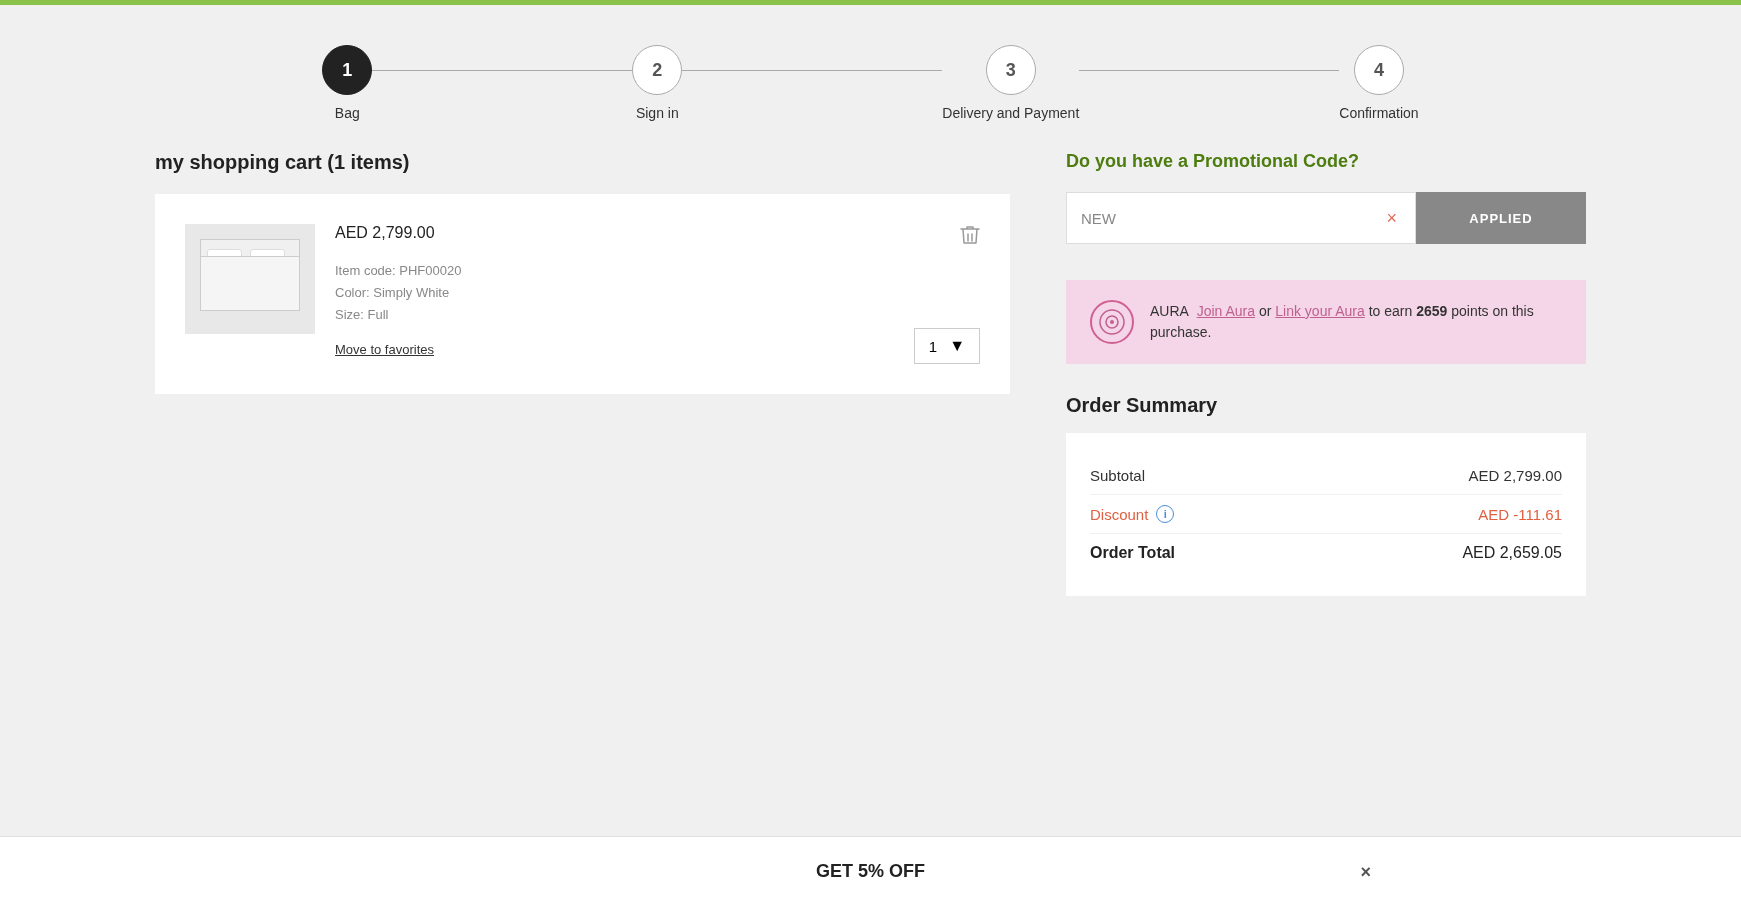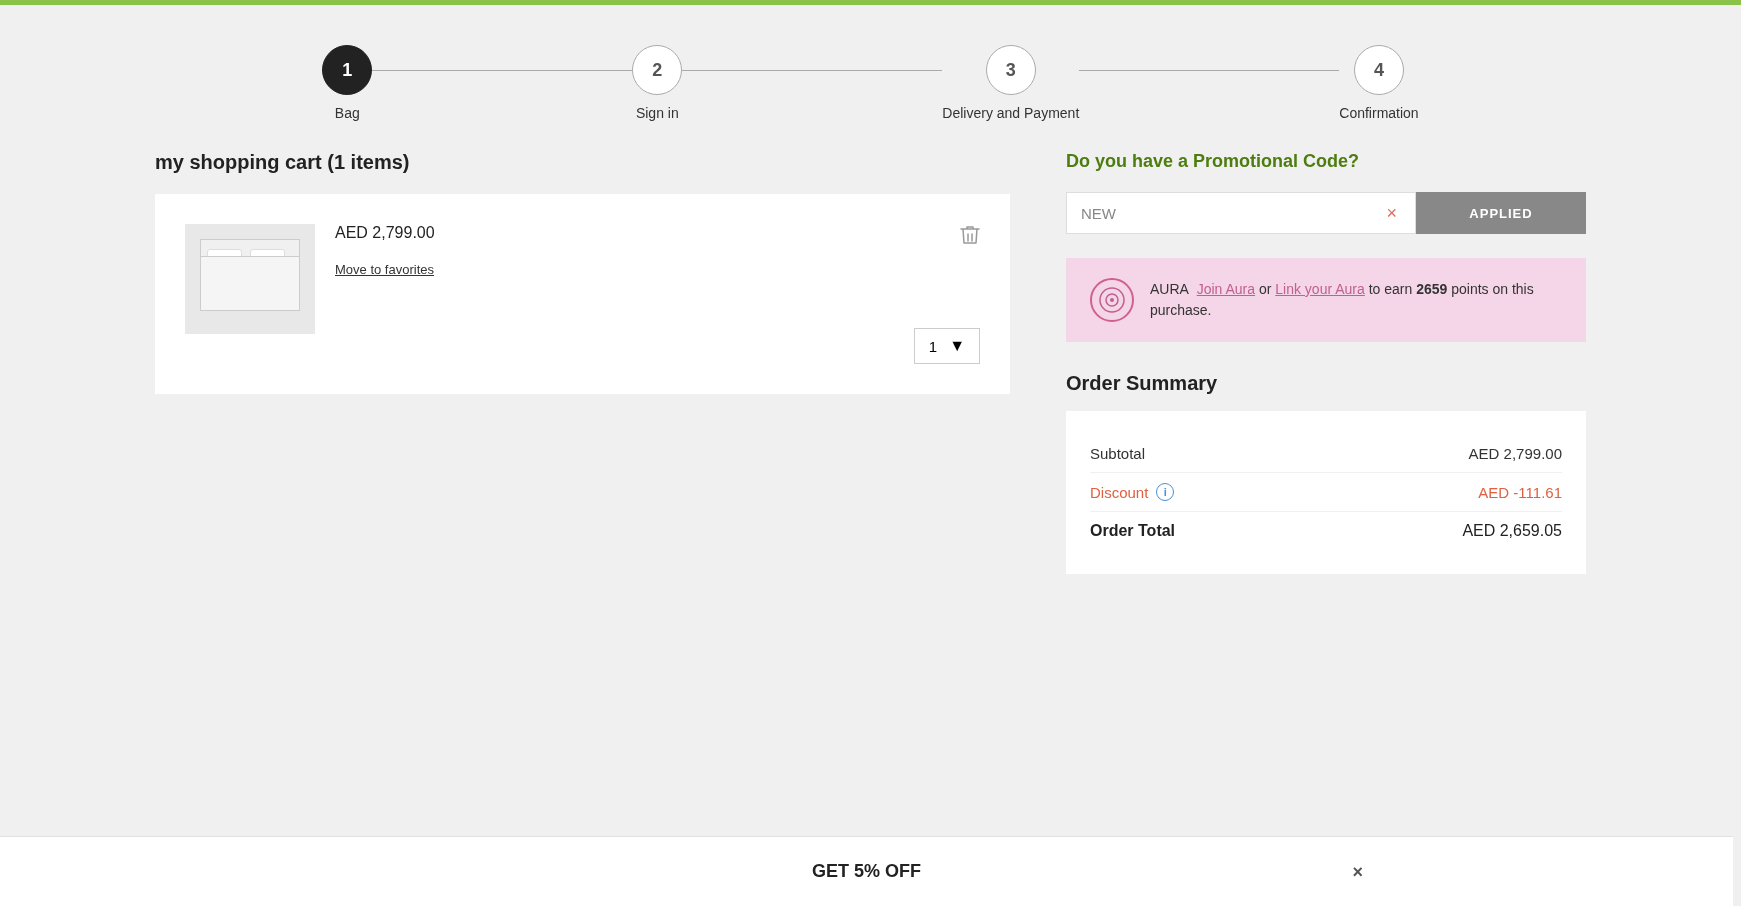--- a/index.html
+++ b/index.html
@@ -229,22 +229,22 @@
 
     .promo-title {
       font-size: 18px;
       font-weight: bold;
       color: #4d7c0f;
       margin-bottom: 20px;
     }
 
     .promo-input-row {
       display: flex;
-      height: 42px;
-      margin-bottom: 24px;
+      height: 52px;
+      margin-bottom: 36px;
     }
 
     .promo-input-wrapper {
       flex: 1;
       border: 1px solid #ddd;
       display: flex;
       align-items: center;
       padding: 0 14px;
       background: white;
     }
@@ -393,21 +393,21 @@
       font-size: 13px;
       color: #888;
       font-style: italic;
     }
 
     
     .bottom-promo {
       position: fixed;
       bottom: 0;
       left: 0;
-      right: 8px;
+      right: 0;
       background: white;
       height: 70px;
       display: flex;
       align-items: center;
       justify-content: center;
       font-size: 18px;
       font-weight: bold;
       color: #222;
       border-top: 1px solid #e0e0e0;
       z-index: 100;
@@ -467,20 +467,25 @@
         <div class="bed-illustration">
           <div class="bed-headboard"></div>
           <div class="bed-pillow"></div>
           <div class="bed-pillow2"></div>
           <div class="bed-frame"></div>
         </div>
       </div>
 
       <div class="item-details">
         <div class="item-price">AED  2,799.00</div>
+        <div class="item-meta">
+          <span>Item code: PHF00020</span><br>
+          <span>Color: Simply White</span><br>
+          <span>Size: Full</span>
+        </div>
         <span class="move-to-favorites">Move to favorites</span>
       </div>
 
       <div class="delete-icon">
         <svg width="20" height="22" viewBox="0 0 20 22" fill="none" xmlns="http://www.w3.org/2000/svg">
           <path d="M1 5h18M7 5V3h6v2M8 10v7M12 10v7M3 5l1 14h12l1-14" stroke="#999" stroke-width="1.5" stroke-linecap="round" stroke-linejoin="round"></path>
         </svg>
       </div>
 
       <div class="quantity-selector">

